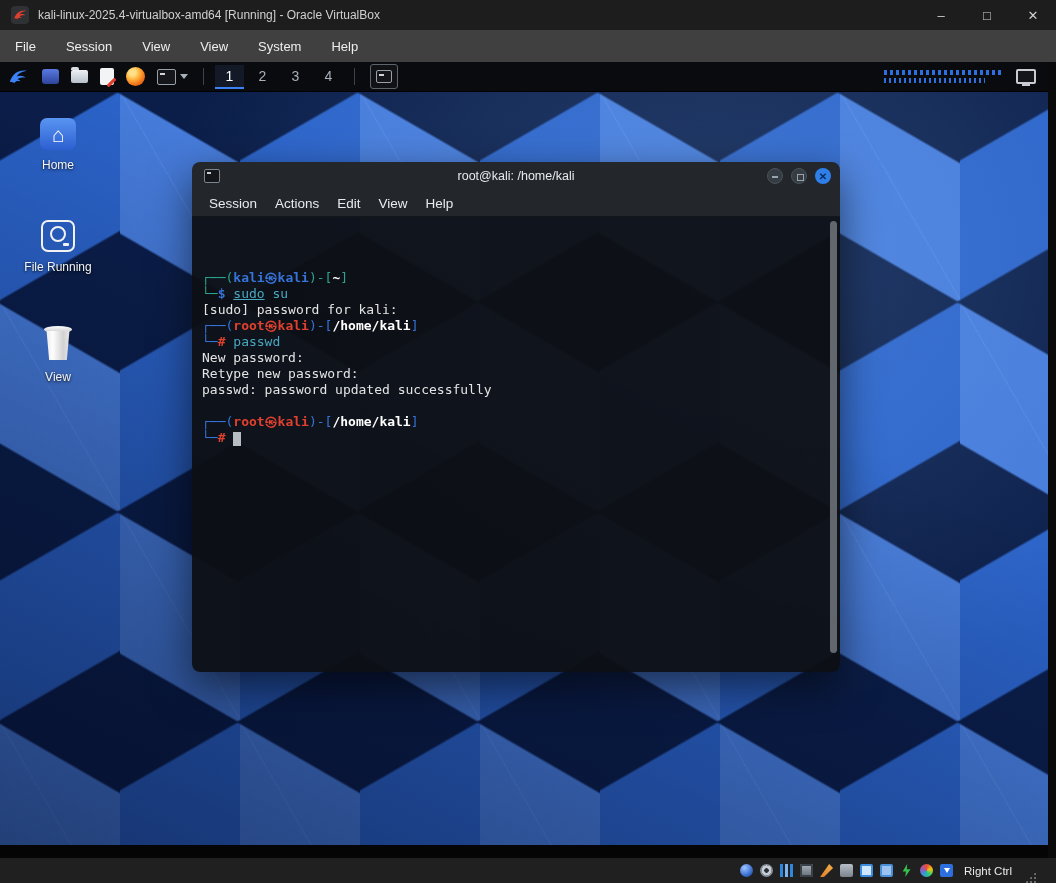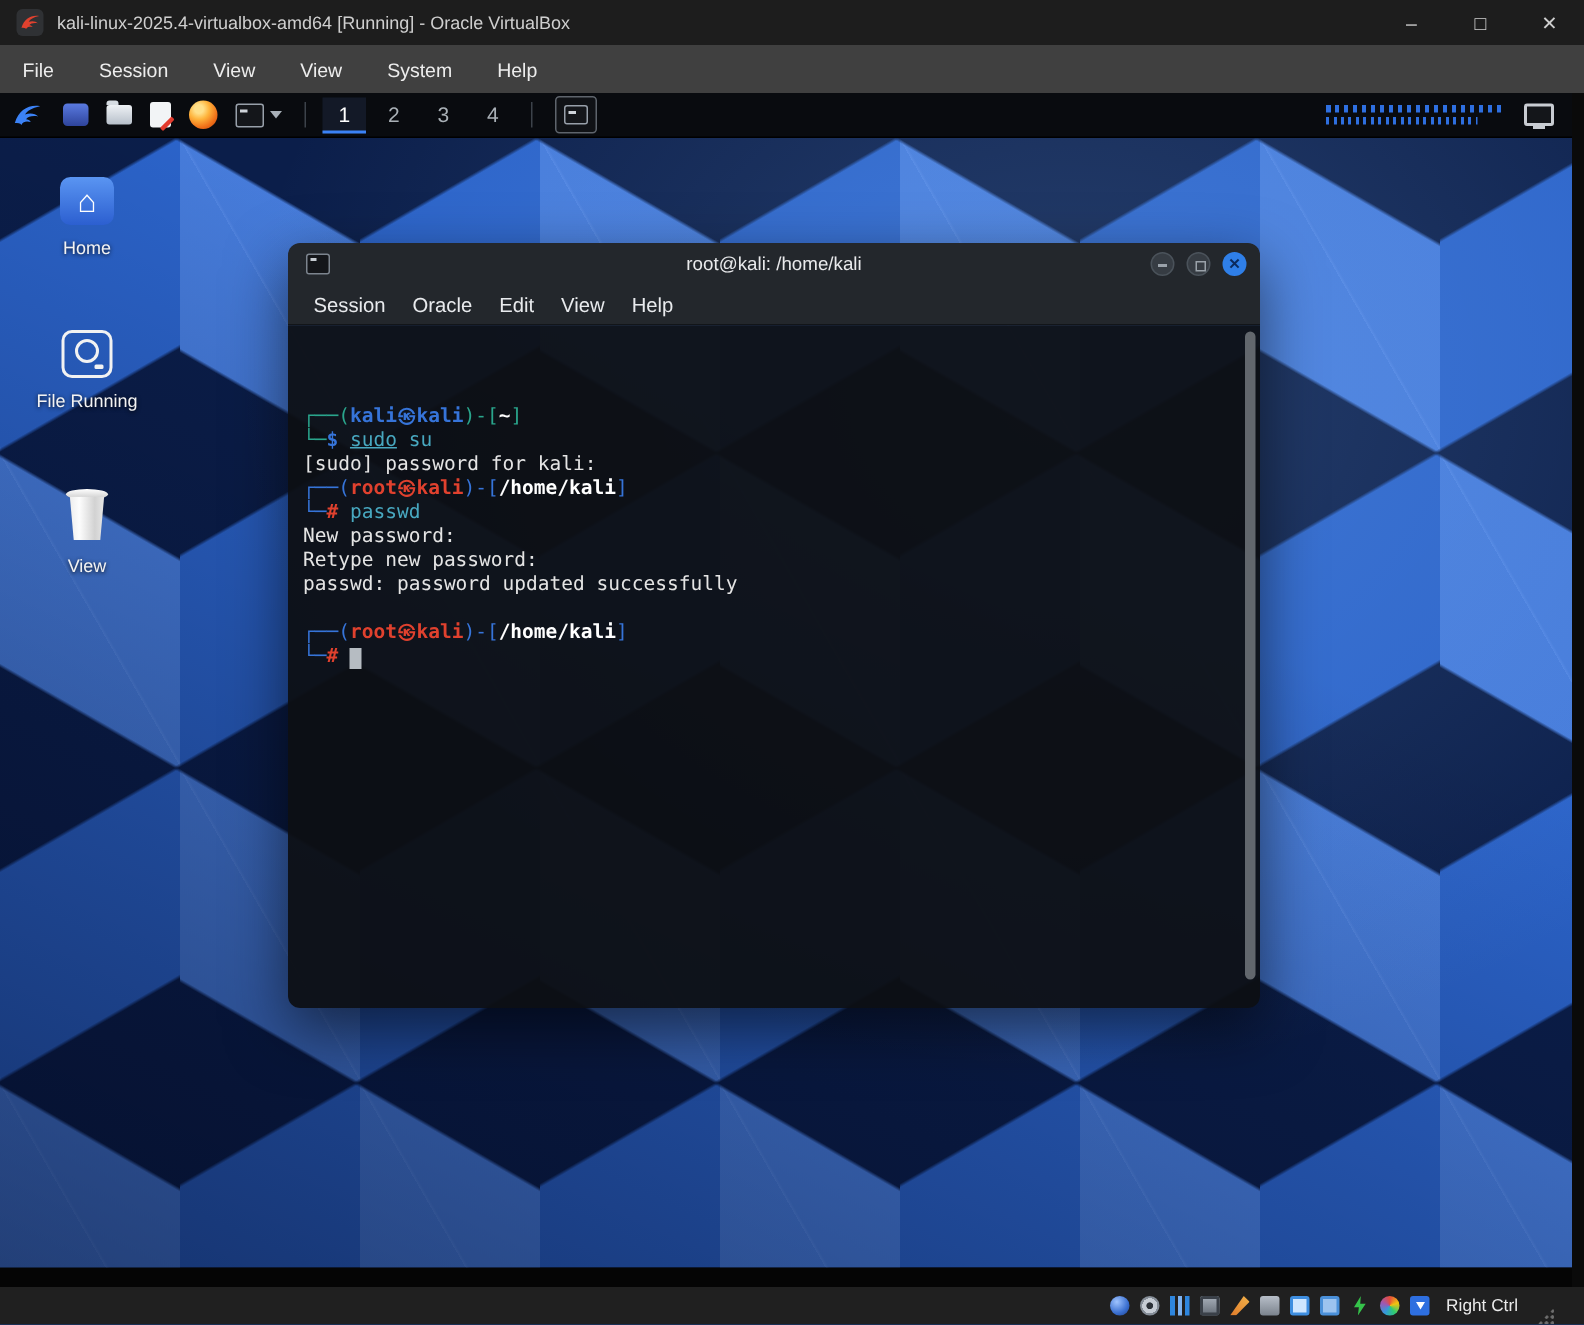--- a/index.html
+++ b/index.html
@@ -282,21 +282,21 @@
         <span class="term-win-icon"></span>
         <span class="term-title">root@kali: /home/kali</span>
         <span class="term-btns">
           <span class="tbtn tbtn-min"></span>
           <span class="tbtn tbtn-max"></span>
           <span class="tbtn tbtn-close">✕</span>
         </span>
       </div>
       <div class="term-menubar">
         <span class="term-menu-item">Session</span>
-        <span class="term-menu-item">Oracle</span>
+        <span class="term-menu-item">Actions</span>
         <span class="term-menu-item">Edit</span>
         <span class="term-menu-item">View</span>
         <span class="term-menu-item">Help</span>
       </div>
       <div class="term-body">
         <div class="term-scrollbar">
           <span class="term-scroll-thumb"></span>
         </div>
       <div class="term-line"><span class="seg-fg">┌──(</span><span class="seg-user">kali㉿kali</span><span class="seg-fg">)-[</span><span class="seg-path">~</span><span class="seg-fg">]</span></div><div class="term-line"><span class="seg-fg">└─</span><span class="seg-dollar">$</span><span class="seg-plain"> </span><span class="seg-cmdu">sudo</span><span class="seg-cmd"> su</span></div><div class="term-line"><span class="seg-plain">[sudo] password for kali:</span></div><div class="term-line"><span class="seg-fb">┌──(</span><span class="seg-root">root㉿kali</span><span class="seg-fb">)-[</span><span class="seg-path">/home/kali</span><span class="seg-fb">]</span></div><div class="term-line"><span class="seg-fb">└─</span><span class="seg-hash">#</span><span class="seg-plain"> </span><span class="seg-cmd">passwd</span></div><div class="term-line"><span class="seg-plain">New password:</span></div><div class="term-line"><span class="seg-plain">Retype new password:</span></div><div class="term-line"><span class="seg-plain">passwd: password updated successfully</span></div><div class="term-line">&nbsp;</div><div class="term-line"><span class="seg-fb">┌──(</span><span class="seg-root">root㉿kali</span><span class="seg-fb">)-[</span><span class="seg-path">/home/kali</span><span class="seg-fb">]</span></div><div class="term-line"><span class="seg-fb">└─</span><span class="seg-hash">#</span><span class="seg-plain"> </span><span class="seg-cursor"> </span></div></div>
     </div>

